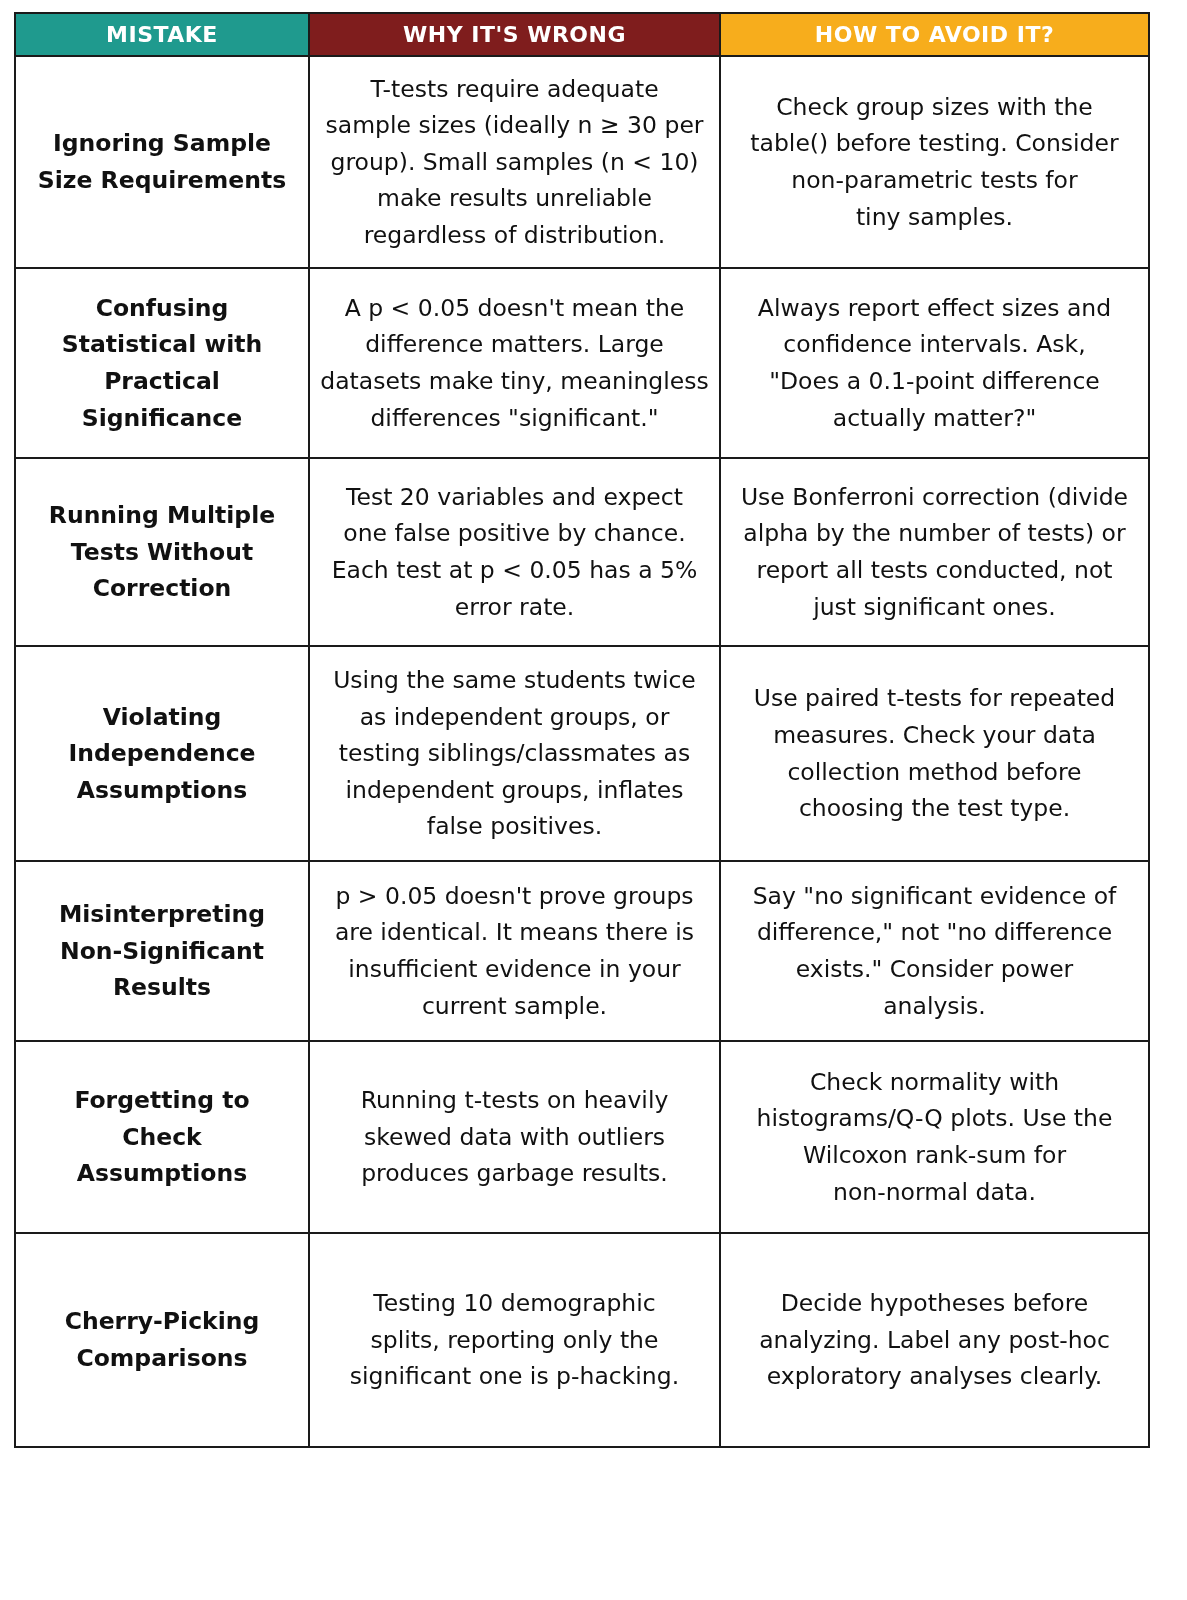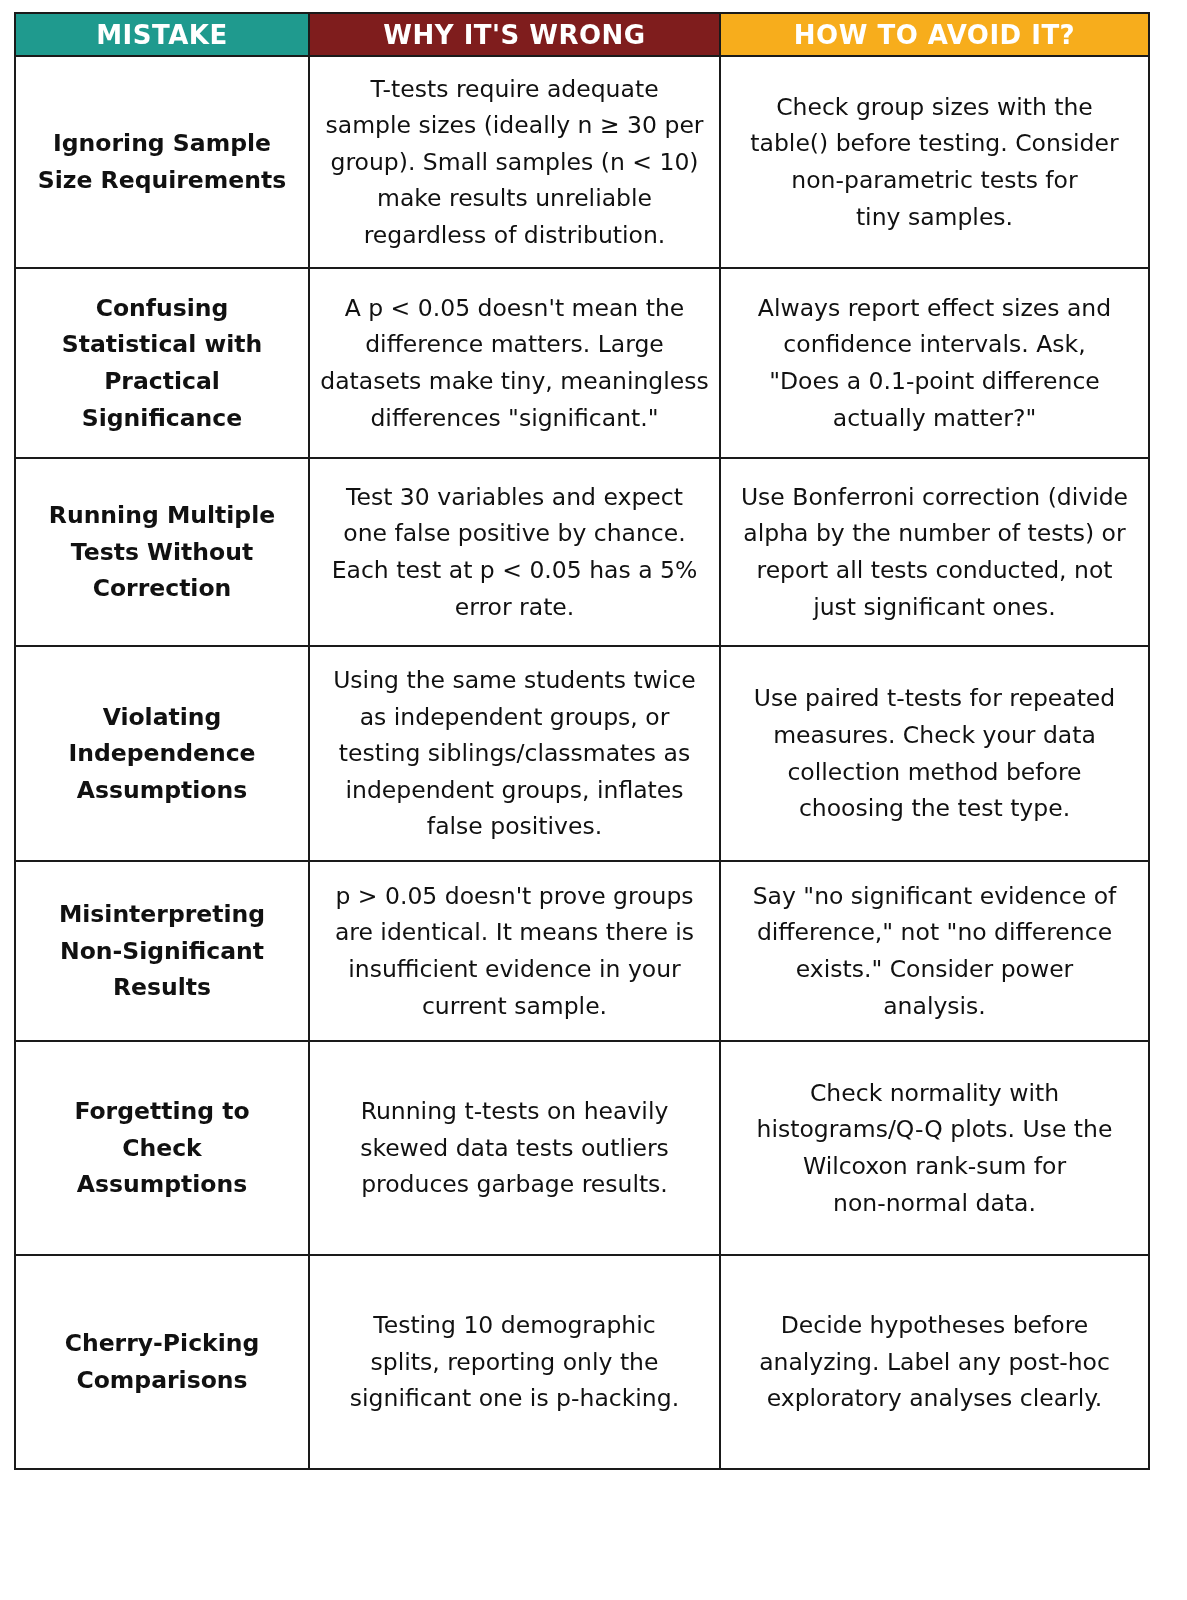--- a/index.html
+++ b/index.html
@@ -27,21 +27,21 @@
       border: 2px solid #1a1a1a;
       text-align: center;
       vertical-align: middle;
       padding: 0 8px;
     }
     .table th {
       height: 41px;
       color: #ffffff;
       font-family: "DejaVu Sans", "Liberation Sans", sans-serif;
       font-weight: bold;
-      font-size: 26px;
+      font-size: 22px;
       letter-spacing: 0.5px;
     }
     .th-mistake { background: #1f9a8e; }
     .th-why { background: #7f1d1d; }
     .th-how { background: #f7ad1c; }
     .col-1 { width: 294px; }
     .col-2 { width: 411px; }
     .col-3 { width: 429px; }
     .table td {
       font-size: 23.5px;
@@ -115,21 +115,21 @@
           <span class="line">actually matter?"</span>
         </td>
       </tr>
       <tr style="height: 188px;">
         <td class="td-mistake">
           <span class="line">Running Multiple</span>
           <span class="line">Tests Without</span>
           <span class="line">Correction</span>
         </td>
         <td class="td-why">
-          <span class="line">Test 30 variables and expect</span>
+          <span class="line">Test 20 variables and expect</span>
           <span class="line">one false positive by chance.</span>
           <span class="line">Each test at p &lt; 0.05 has a 5%</span>
           <span class="line">error rate.</span>
         </td>
         <td class="td-how">
           <span class="line">Use Bonferroni correction (divide</span>
           <span class="line">alpha by the number of tests) or</span>
           <span class="line">report all tests conducted, not</span>
           <span class="line">just significant ones.</span>
         </td>
@@ -166,29 +166,29 @@
           <span class="line">insufficient evidence in your</span>
           <span class="line">current sample.</span>
         </td>
         <td class="td-how">
           <span class="line">Say "no significant evidence of</span>
           <span class="line">difference," not "no difference</span>
           <span class="line">exists." Consider power</span>
           <span class="line">analysis.</span>
         </td>
       </tr>
-      <tr style="height: 214px;">
+      <tr style="height: 192px;">
         <td class="td-mistake">
           <span class="line">Forgetting to</span>
           <span class="line">Check</span>
           <span class="line">Assumptions</span>
         </td>
         <td class="td-why">
           <span class="line">Running t-tests on heavily</span>
-          <span class="line">skewed data tests outliers</span>
+          <span class="line">skewed data with outliers</span>
           <span class="line">produces garbage results.</span>
         </td>
         <td class="td-how">
           <span class="line">Check normality with</span>
           <span class="line">histograms/Q-Q plots. Use the</span>
           <span class="line">Wilcoxon rank-sum for</span>
           <span class="line">non-normal data.</span>
         </td>
       </tr>
       <tr style="height: 214px; padding-left: 16px;">

